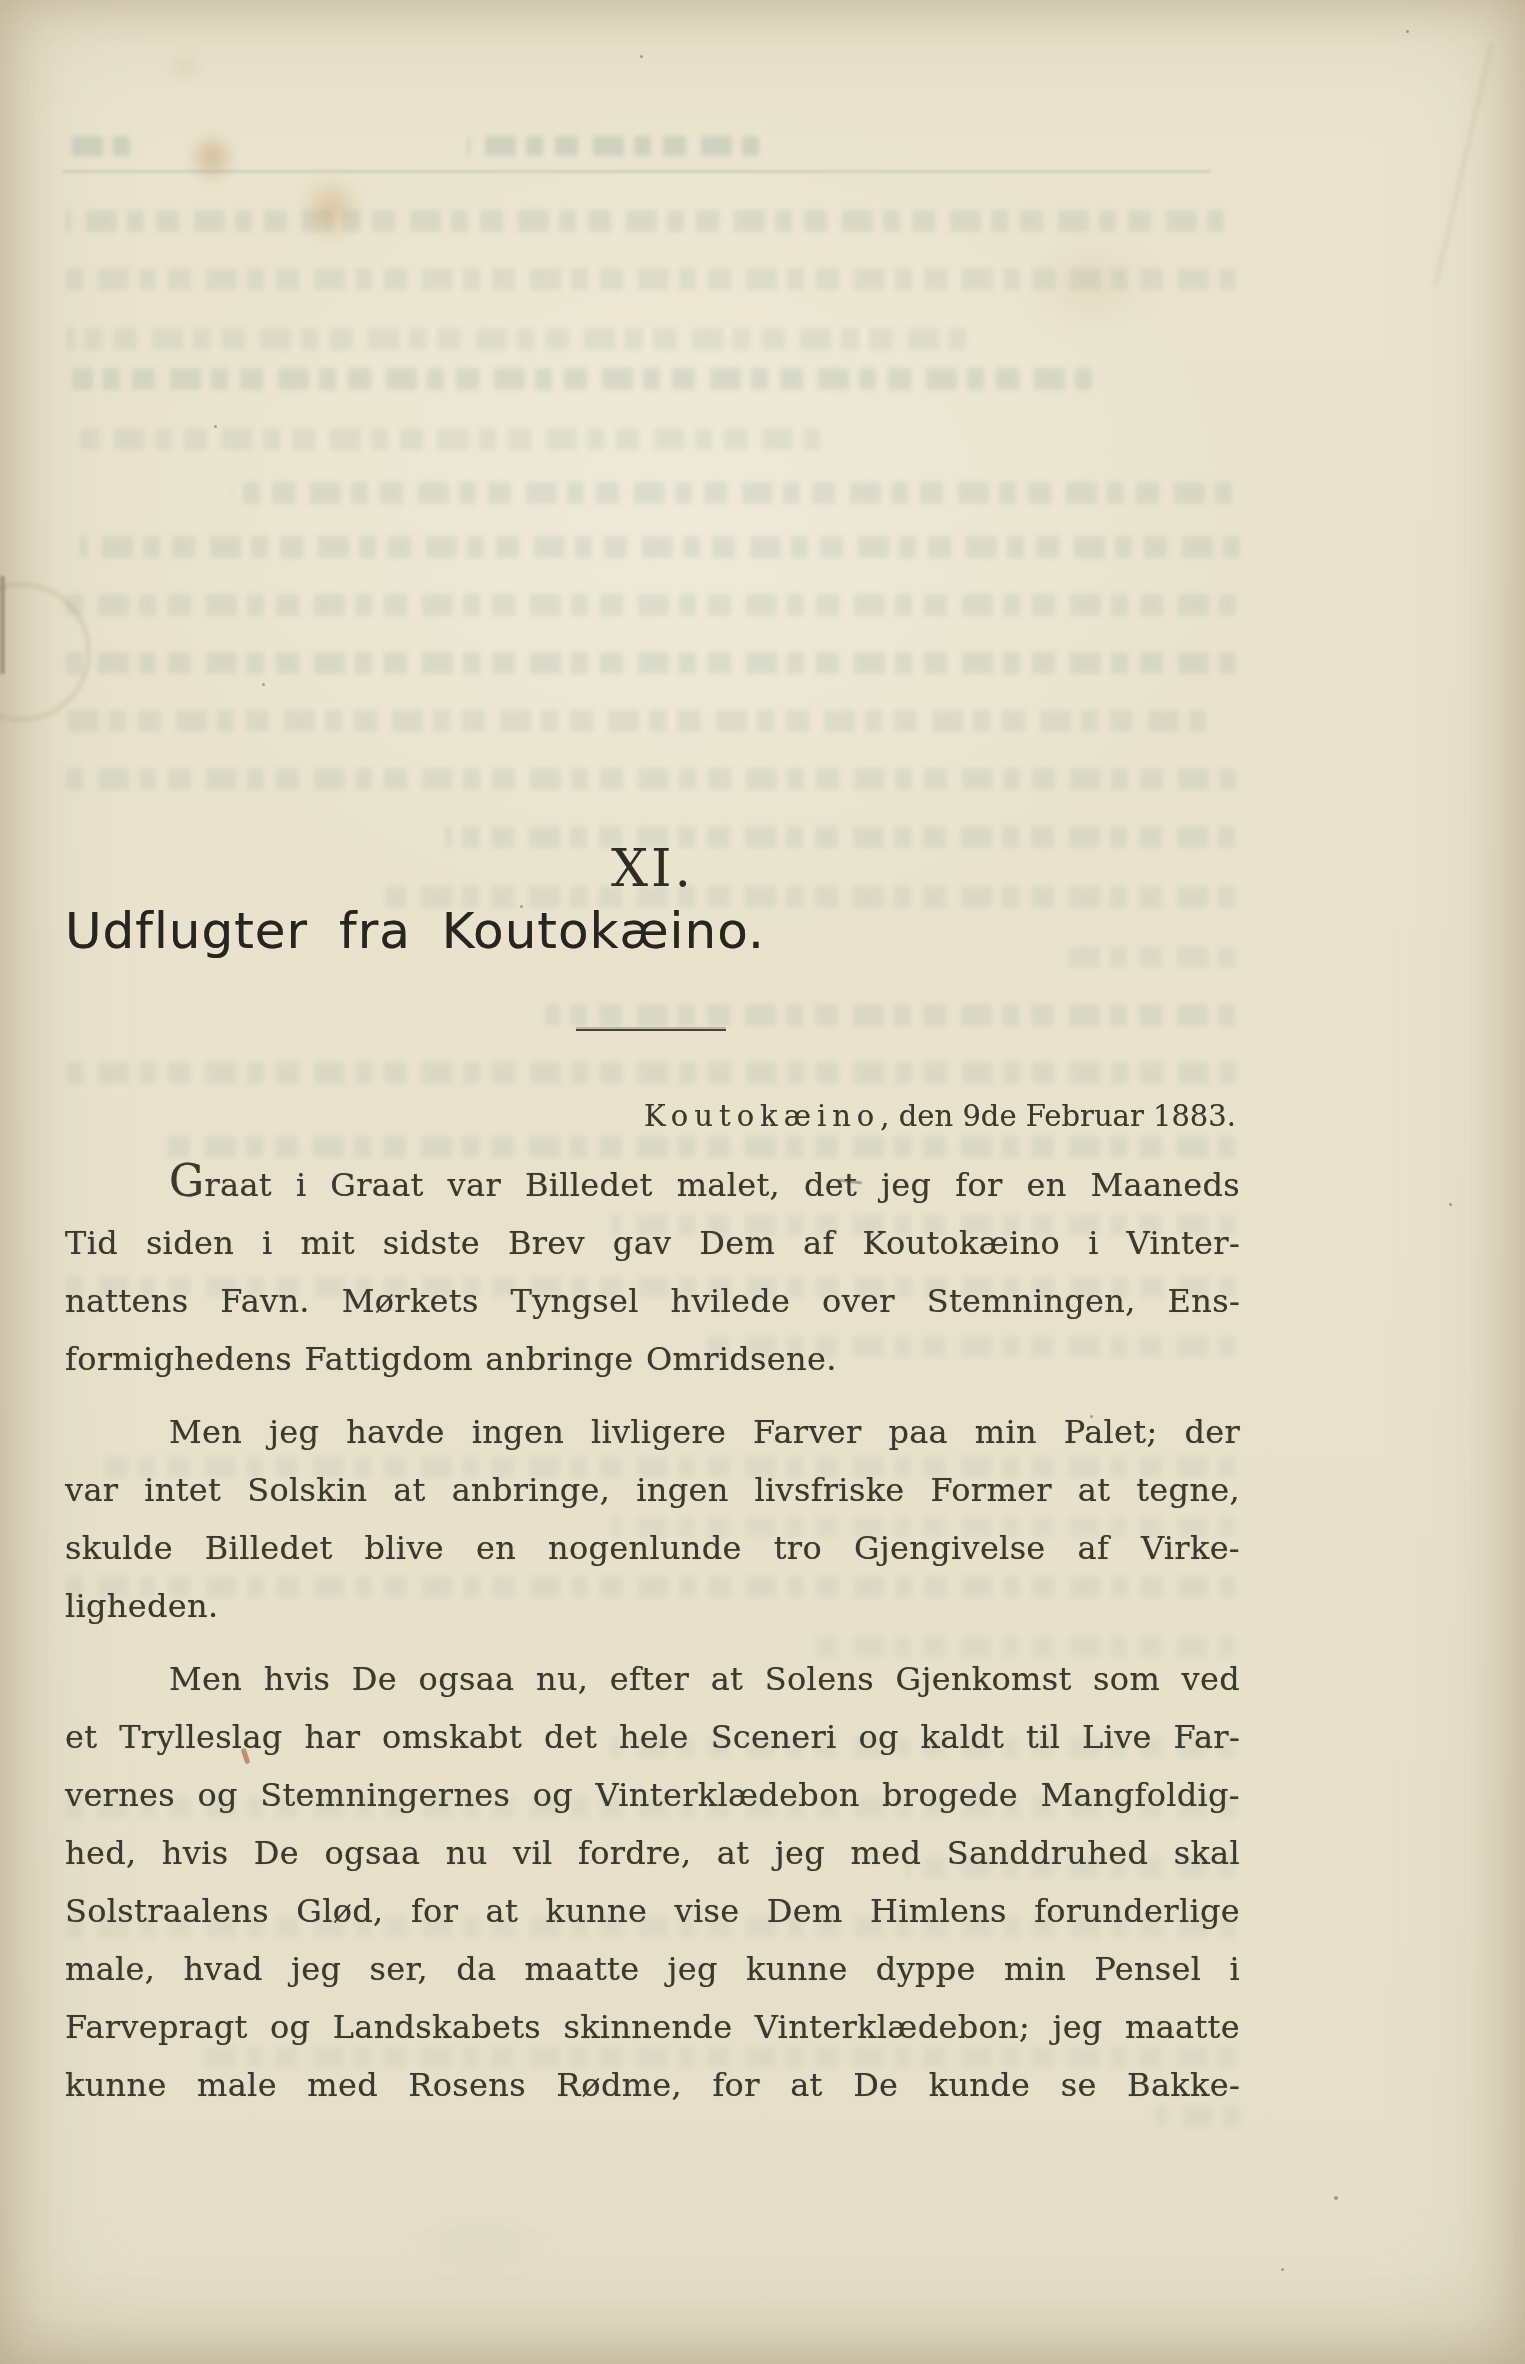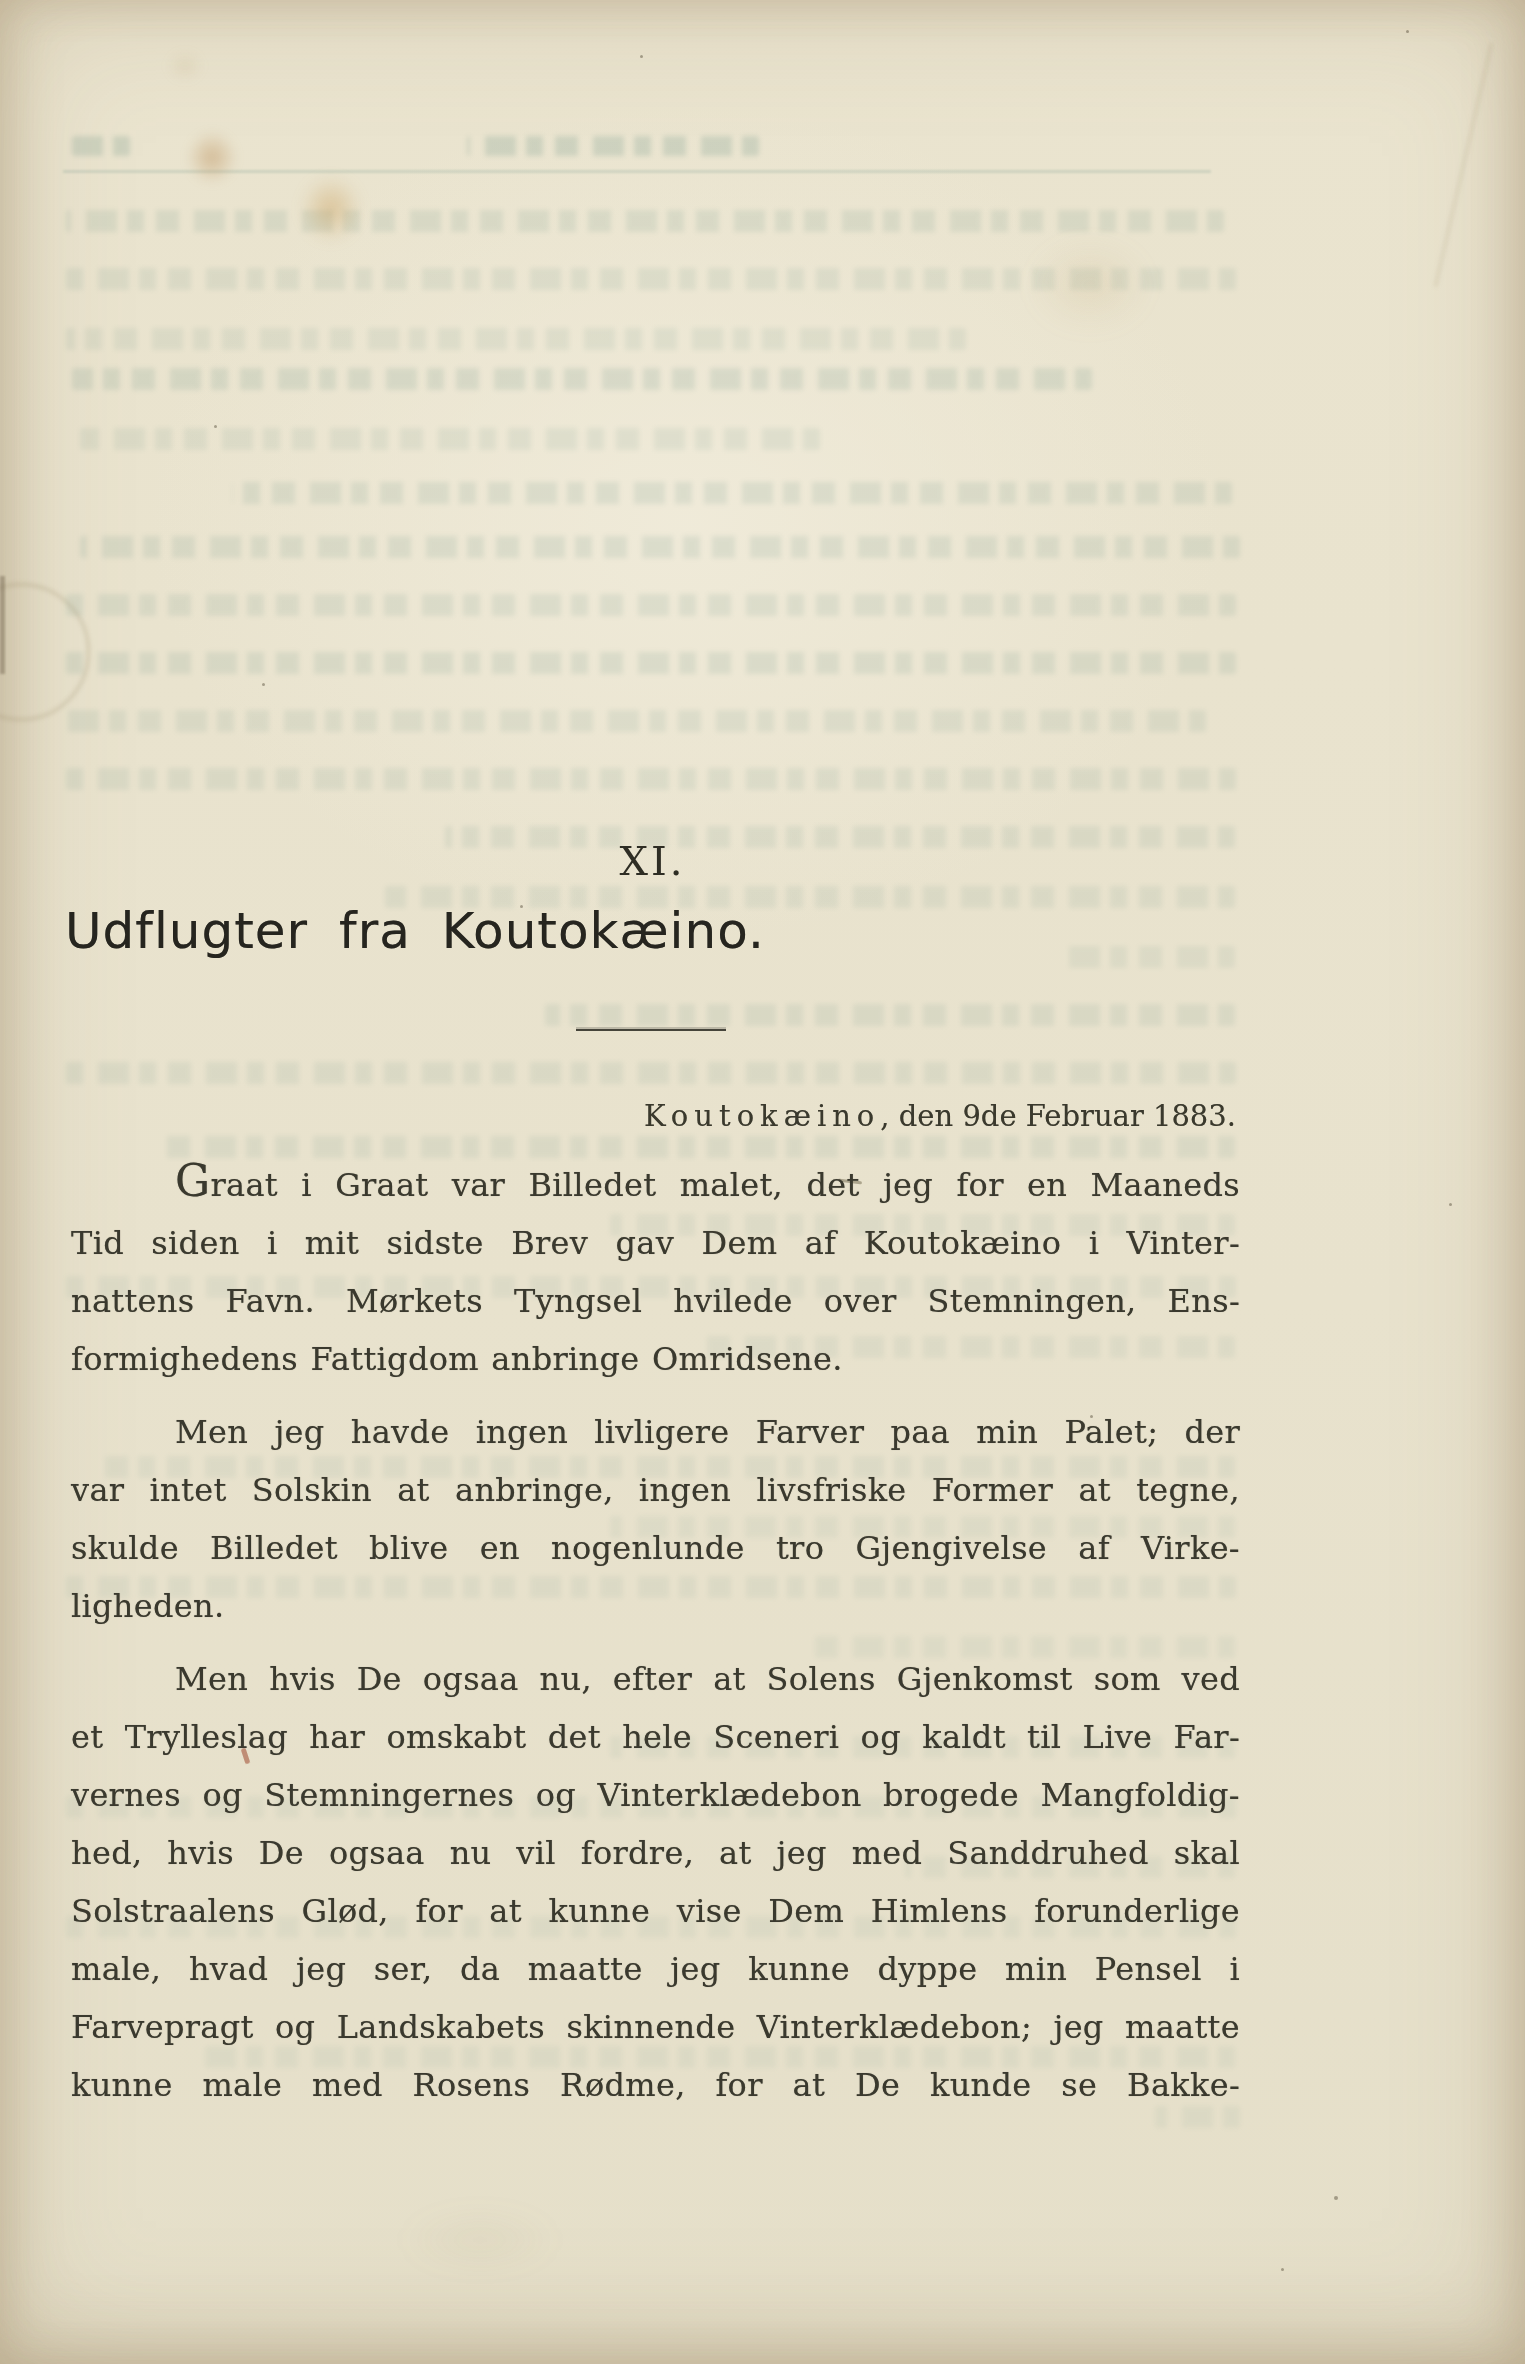--- a/index.html
+++ b/index.html
@@ -69,21 +69,21 @@
     position: absolute; left: 243px; top: 1748px; width: 5px; height: 16px;
     background: rgba(158,72,46,0.55); border-radius: 2px;
     transform: rotate(-18deg); filter: blur(0.5px);
   }
 
   
   .chapter-numeral {
     position: absolute; left: 65px; top: 838px; width: 1175px;
     text-align: center;
     font-family: "DejaVu Serif", "Liberation Serif", serif;
-    font-size: 40px; letter-spacing: 3px; color: #2e2d24;
+    font-size: 52px; letter-spacing: 3px; color: #2e2d24;
   }
   .chapter-title {
     position: absolute; left: 65px; top: 902px; width: 1175px;
     text-align: left;
     font-family: "DejaVu Sans", "Liberation Sans", sans-serif;
     font-size: 50px; font-weight: 500; letter-spacing: 1px; word-spacing: 14px;
     color: #26251f;
     text-shadow: 0 0 0.6px rgba(38,37,31,0.5);
   }
   .section-divider {
@@ -100,21 +100,21 @@
   .dateline .place { letter-spacing: 6px; }
 
   .body-text {
     position: absolute; left: 65px; top: 1156px; width: 1175px;
     font-size: 32px; line-height: 58px;
     letter-spacing: 0.3px; word-spacing: 2px;
     color: #3a392e;
     text-shadow: 0 0 0.7px rgba(58,57,46,0.5);
   }
   .para { margin: 0 0 15px 0; }
-  .para .line { text-align: justify; text-align-last: justify; margin-left: 6px; }
+  .para .line { text-align: justify; text-align-last: justify; }
   .para .line.no-fill { text-align-last: left; }
   .para .line.indent { text-indent: 104px; }
   .initial-letter { font-size: 44px; line-height: 0; }
 </style>
 </head>
 <body>
 
 <div class="page">
 
   <div id="ghost-layer">

